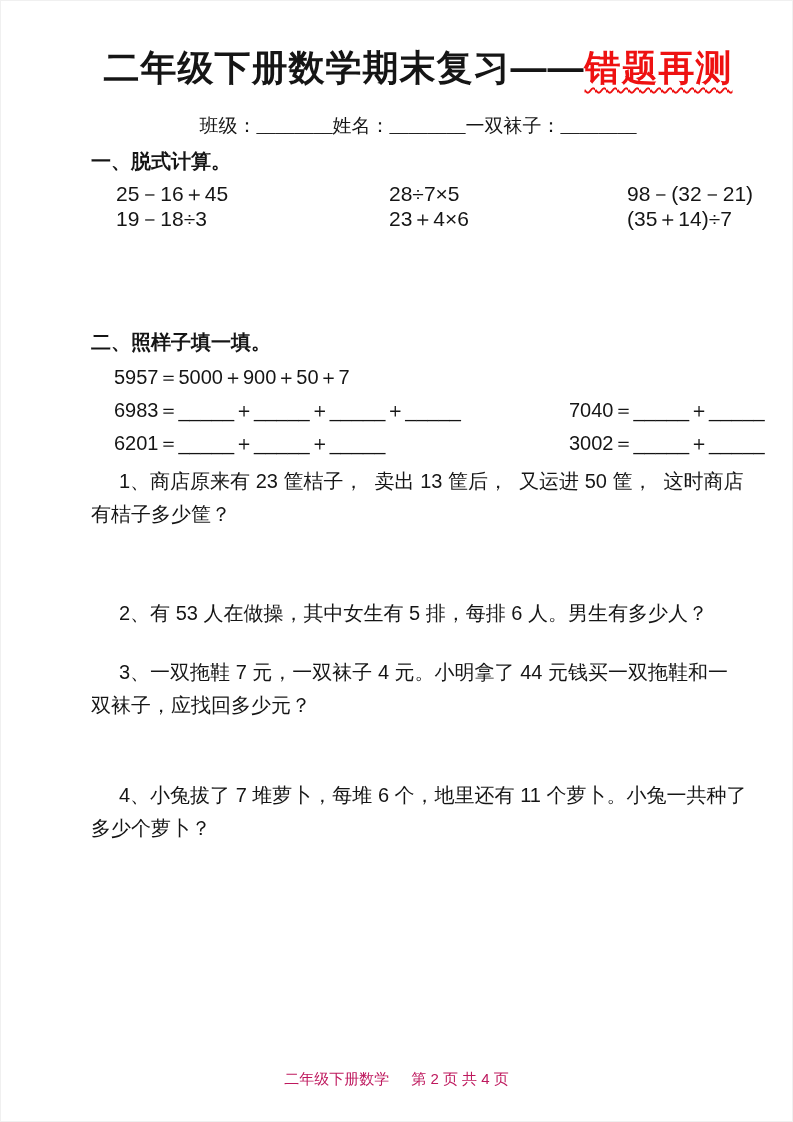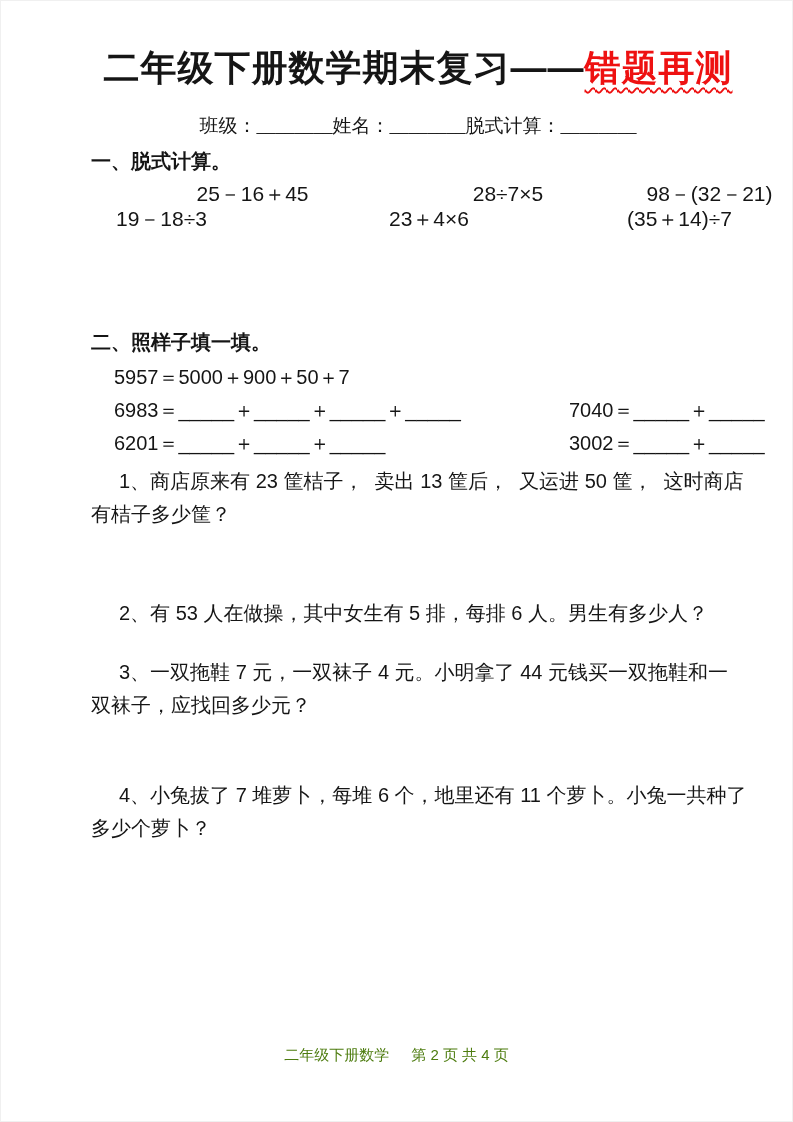--- a/index.html
+++ b/index.html
@@ -57,21 +57,21 @@
   .sec1-heading { margin-top: 10px; }
 
   
   .expr-row {
     display: grid;
     grid-template-columns: 273px 238px auto;
     padding-left: 72px;
     font-size: 21px;
     line-height: 25px;
   }
-  .expr-row.row1 { margin-top: 8px; text-align: center; }
+  .expr-row.row1 { margin-top: 8px; }
   .expr-row.row2 { }
 
   
   .sec2-heading { margin-top: 99px; }
   .fill-line {
     position: relative;
     padding-left: 70px;
     font-size: 20px;
     line-height: 33px;
     white-space: nowrap;
@@ -96,35 +96,35 @@
   .problem.p1 { margin-top: 5px; }
   .problem.p2 { margin-top: 66px; }
   .problem.p3 { margin-top: 26px; }
   .problem.p4 { margin-top: 57px; }
 
   
   .footer {
     position: absolute;
     left: 0;
     right: 0;
-    bottom: 56px;
+    bottom: 32px;
     text-align: center;
     font-size: 15px;
-    color: #4d7c0f;
+    color: #be185d;
   }
   .footer .gap { display: inline-block; width: 22px; }
 </style>
 </head>
 <body>
 
 <div class="page">
 
   <h1 class="title"><span>二年级下册数学期末复习——</span><span class="red">错题再测</span></h1>
 
-  <div class="info-line"><span>班级：</span><span class="blank">________</span><span>姓名：</span><span class="blank">________</span><span>脱式计算：</span><span class="blank">________</span></div>
+  <div class="info-line"><span>班级：</span><span class="blank">________</span><span>姓名：</span><span class="blank">________</span><span>一双袜子：</span><span class="blank">________</span></div>
 
   <h2 class="sec-heading sec1-heading">一、脱式计算。</h2>
 
   <div class="expr-row row1">
     <span>25－16＋45</span>
     <span>28÷7×5</span>
     <span>98－(32－21)</span>
   </div>
 
   <div class="expr-row row2">

